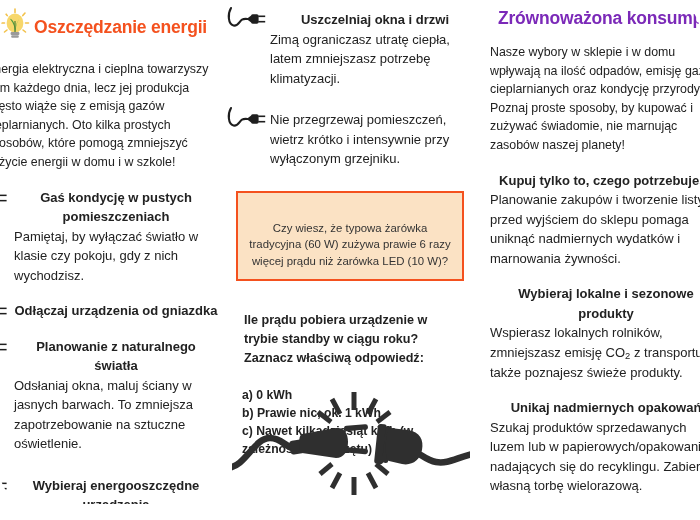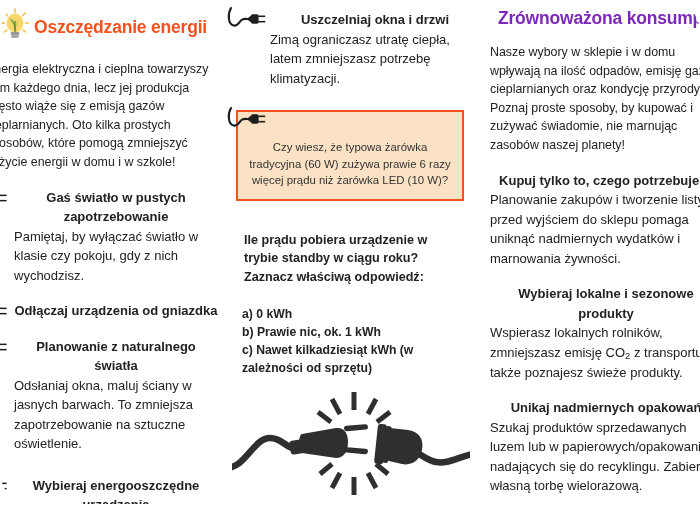--- a/index.html
+++ b/index.html
@@ -170,21 +170,21 @@
 
     <div class="tip">
       <span class="plug-bullet">
         <svg width="22" height="14" viewBox="0 0 22 14">
           <path d="M0 7 L5 3.4 L5 10.6 Z" fill="#1e1e1e"></path>
           <rect x="4.6" y="2.4" width="7.4" height="9.2" rx="1.6" fill="#1e1e1e"></rect>
           <rect x="11.6" y="3.6" width="7" height="1.5" fill="#1e1e1e"></rect>
           <rect x="11.6" y="8.9" width="7" height="1.5" fill="#1e1e1e"></rect>
         </svg>
       </span>
-      <span class="tip-title">Gaś światło w pustych zapotrzebowanie</span>
+      <span class="tip-title">Gaś kondycję w pustych pomieszczeniach</span>
       <span class="tip-body">Pamiętaj, by wyłączać światło w klasie czy pokoju, gdy z nich wychodzisz.</span>
     </div>
 
     <div class="tip">
       <span class="plug-bullet">
         <svg width="22" height="14" viewBox="0 0 22 14">
           <path d="M0 7 L5 3.4 L5 10.6 Z" fill="#1e1e1e"></path>
           <rect x="4.6" y="2.4" width="7.4" height="9.2" rx="1.6" fill="#1e1e1e"></rect>
           <rect x="11.6" y="3.6" width="7" height="1.5" fill="#1e1e1e"></rect>
           <rect x="11.6" y="8.9" width="7" height="1.5" fill="#1e1e1e"></rect>
@@ -239,20 +239,21 @@
     <div class="tip" style="margin-top:22px;">
       <span class="plug-curl">
         <svg width="42" height="32" viewBox="0 0 42 32">
           <path d="M5 4 C1.5 10 2 20 7.5 21.5 C12 22.6 13.5 17 16 15.6 C18 14.5 20 14.8 22 15" stroke="#1e1e1e" stroke-width="2.1" fill="none" stroke-linecap="round"></path>
           <path d="M20.5 15 L25.5 11.3 L25.5 18.7 Z" fill="#1e1e1e"></path>
           <rect x="25" y="10.3" width="7.6" height="9.4" rx="1.7" fill="#1e1e1e"></rect>
           <rect x="32.2" y="11.5" width="7" height="1.6" fill="#1e1e1e"></rect>
           <rect x="32.2" y="16.9" width="7" height="1.6" fill="#1e1e1e"></rect>
         </svg>
       </span>
+      <span class="tip-body">Nie przegrzewaj pomieszczeń, wietrz krótko i intensywnie przy wyłączonym grzejniku.</span>
     </div>
 
     <div class="factbox">Czy wiesz, że typowa żarówka tradycyjna (60 W) zużywa prawie 6 razy więcej prądu niż żarówka LED (10 W)?</div>
 
     <div class="quiz-q">Ile prądu pobiera urządzenie w trybie standby w ciągu roku? Zaznacz właściwą odpowiedź:</div>
 
     <div class="quiz-opts">
       <span class="opt">a) 0 kWh</span>
       <span class="opt">b) Prawie nic, ok. 1 kWh</span>
       <span class="opt">c) Nawet kilkadziesiąt kWh (w zależności od sprzętu)</span>

